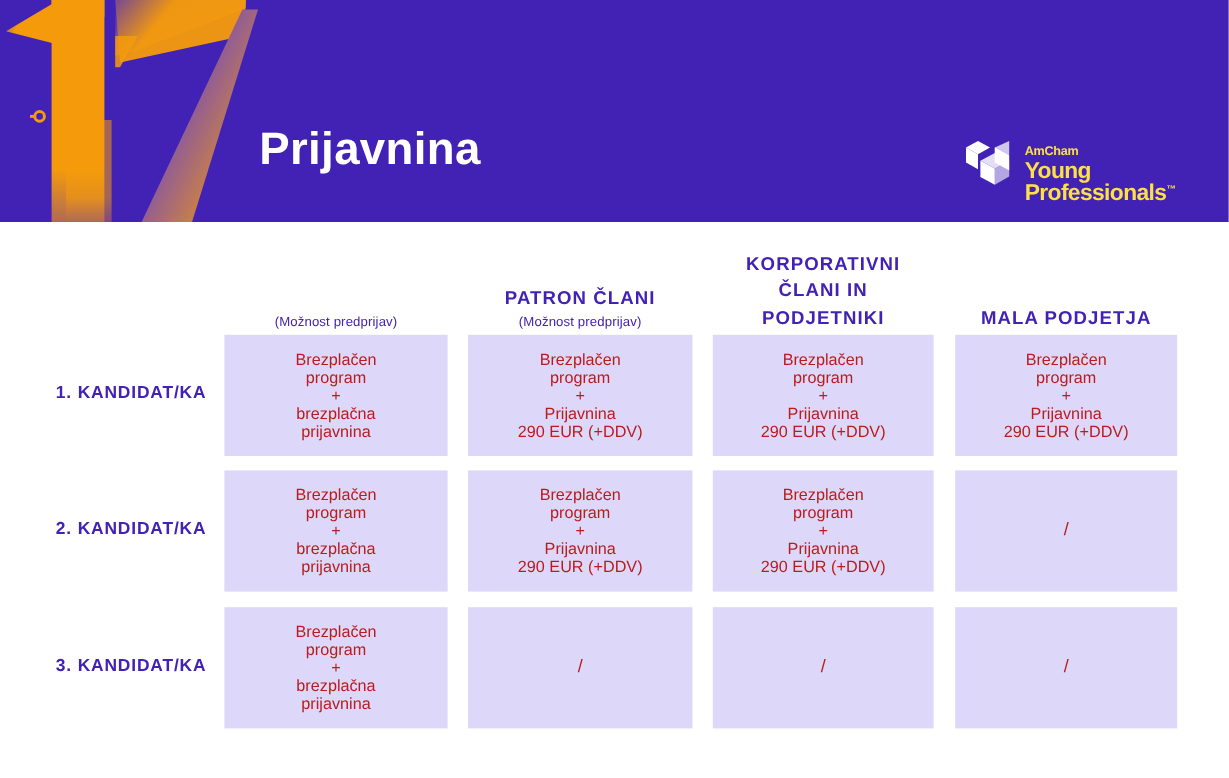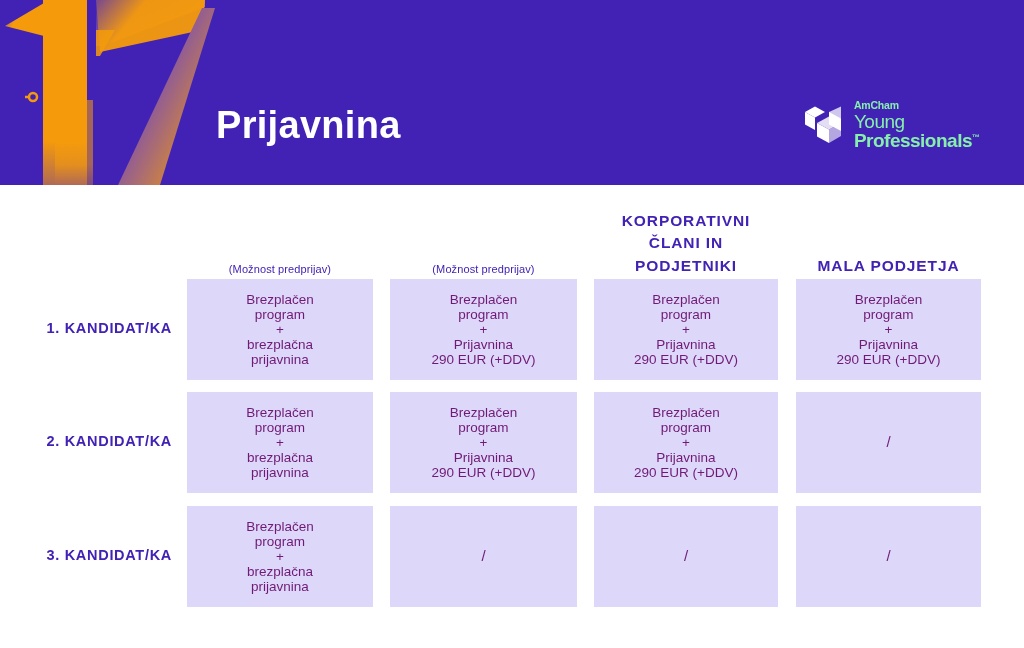--- a/index.html
+++ b/index.html
@@ -53,33 +53,34 @@
   .logo-block {
     position: absolute;
     right: 44px;
     top: 100px;
     display: flex;
     align-items: center;
     gap: 11px;
   }
   .logo-mark { width: 40px; height: 40px; flex: none; }
   .logo-text {
-    color: #86efac;
+    color: #fde047;
     line-height: 1;
     position: relative;
+    margin-top: 21px;
   }
   .logo-amcham {
     font-size: 10.5px;
     font-weight: bold;
     letter-spacing: -0.2px;
     margin-bottom: 1px;
   }
   .logo-young {
     font-size: 19px;
-    font-weight: normal;
+    font-weight: bold;
     letter-spacing: -0.5px;
     line-height: 1.02;
   }
   .logo-prof {
     font-size: 19px;
     font-weight: bold;
     letter-spacing: -0.5px;
     line-height: 1.02;
     white-space: nowrap;
   }
@@ -132,21 +133,21 @@
     font-weight: bold;
     letter-spacing: 0.7px;
     text-align: right;
     width: 180px;
     left: -8px;
   }
 
   .cell {
     position: absolute;
     background: #DDD7FA;
-    color: #701a75;
+    color: #b91c1c;
     font-size: 13.5px;
     line-height: 1.12;
     display: flex;
     align-items: center;
     justify-content: center;
     text-align: center;
     padding: 0;
     box-sizing: border-box;
   }
   .cell-inner { white-space: pre-line; }
@@ -224,20 +225,21 @@
   </div>
 </div>
 
 <div class="table-area">
 
   <div class="col-headers">
     <div class="col-head" style="left:187px; width:186px;">
       <div class="ch-sub">(Možnost predprijav)</div>
     </div>
     <div class="col-head" style="left:390px; width:187px;">
+      <div class="ch-title cell-inner">PATRON ČLANI</div>
       <div class="ch-sub">(Možnost predprijav)</div>
     </div>
     <div class="col-head" style="left:594px; width:184px;">
       <div class="ch-title cell-inner">KORPORATIVNI
 ČLANI IN
 PODJETNIKI</div>
       <div class="ch-sub"></div>
     </div>
     <div class="col-head" style="left:796px; width:185px;">
       <div class="ch-title cell-inner">MALA PODJETJA</div>

